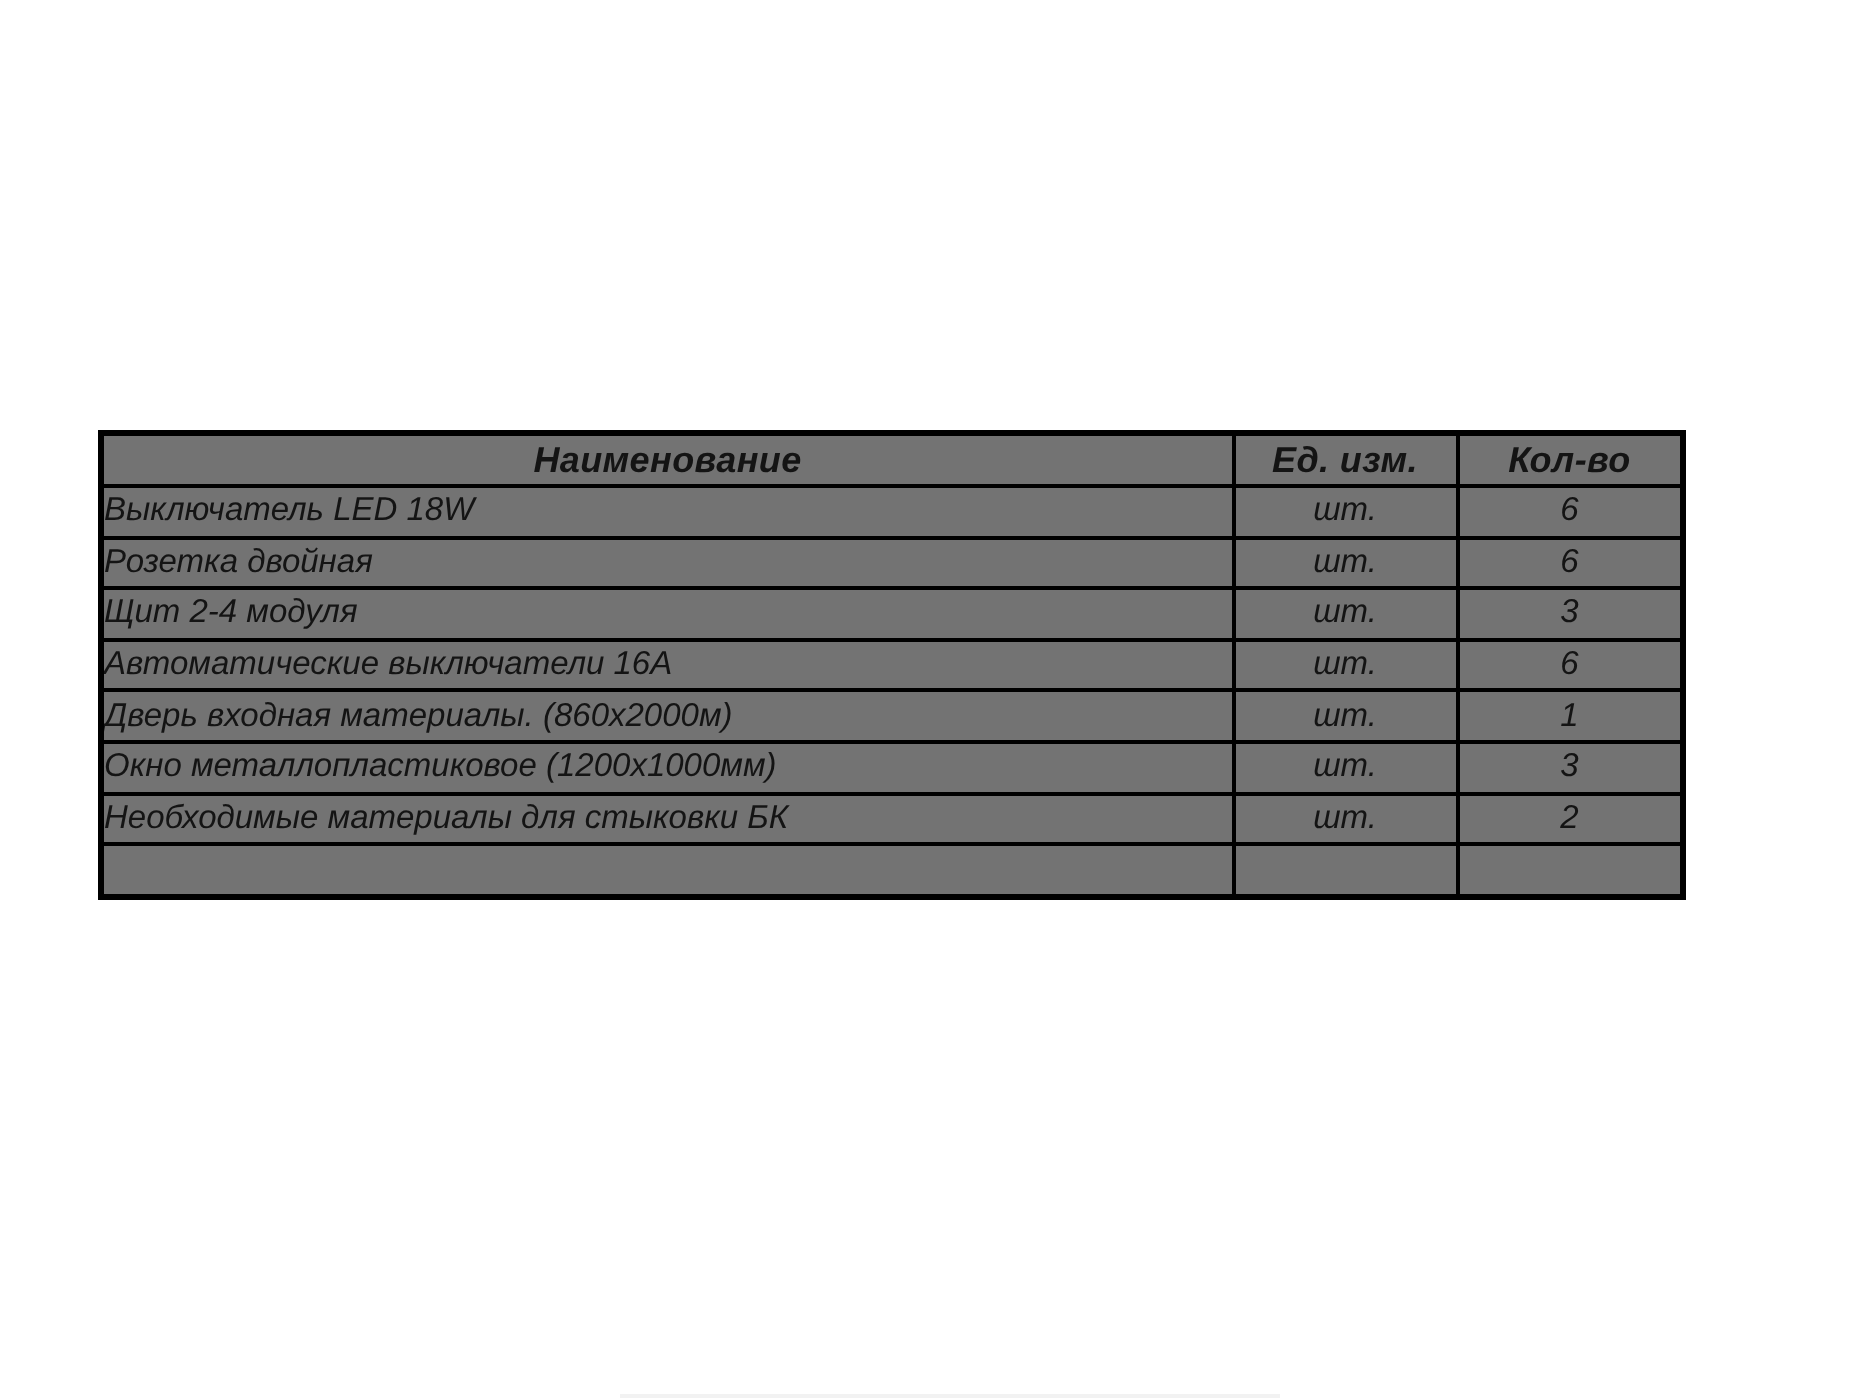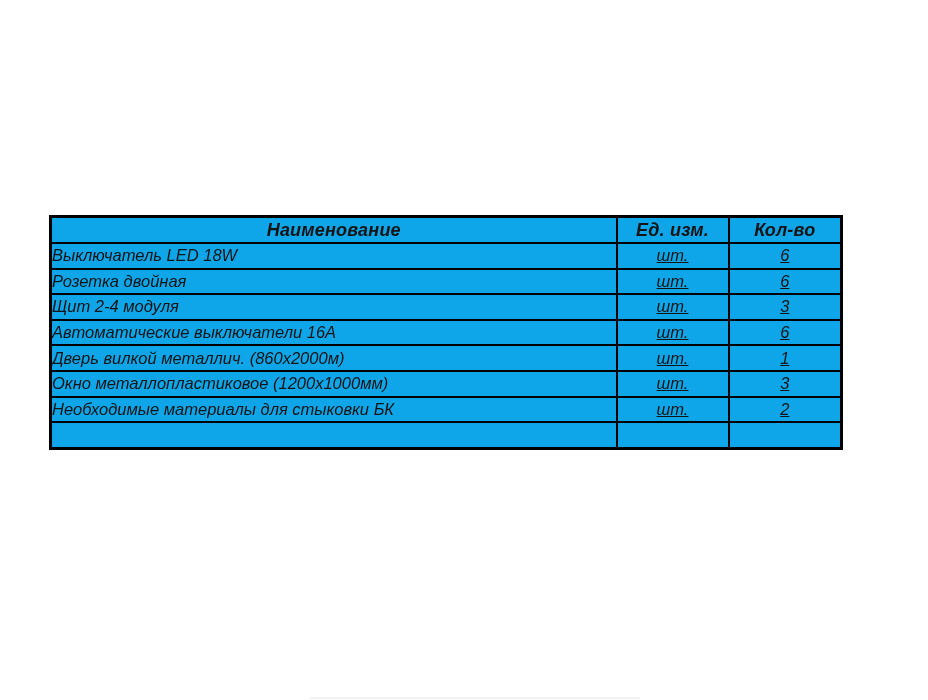--- a/index.html
+++ b/index.html
@@ -35,40 +35,39 @@
 
   table.spec-table th,
   table.spec-table td {
     border: 2px solid #000000;
     font-style: italic;
     color: #141414;
     overflow: hidden;
     white-space: nowrap;
     padding: 0;
     vertical-align: middle;
-    background: #0ea5e9;
+    background: #737373;
   }
   table.spec-table th {
     font-weight: bold;
     font-size: 18px;
     text-align: center;
     height: 24px;
     letter-spacing: 0.2px;
   }
   table.spec-table td {
     font-size: 16.5px;
     height: 23.6px;
   }
   td.cell-name {
     text-align: left;
     padding-left: 5px;
   }
   td.cell-center {
     text-align: center;
-    text-decoration: underline;
   }
   
   .scan-artifact {
     position: absolute;
     left: 310px;
     top: 697px;
     width: 330px;
     height: 2px;
     background: #f2f2f2;
   }
@@ -106,21 +105,21 @@
           <td class="cell-name">Щит 2-4 модуля</td>
           <td class="cell-center">шт.</td>
           <td class="cell-center">3</td>
         </tr>
         <tr>
           <td class="cell-name">Автоматические выключатели 16А</td>
           <td class="cell-center">шт.</td>
           <td class="cell-center">6</td>
         </tr>
         <tr>
-          <td class="cell-name">Дверь вилкой металлич. (860х2000м)</td>
+          <td class="cell-name">Дверь входная материалы. (860х2000м)</td>
           <td class="cell-center">шт.</td>
           <td class="cell-center">1</td>
         </tr>
         <tr>
           <td class="cell-name">Окно металлопластиковое (1200х1000мм)</td>
           <td class="cell-center">шт.</td>
           <td class="cell-center">3</td>
         </tr>
         <tr>
           <td class="cell-name">Необходимые материалы для стыковки БК</td>

